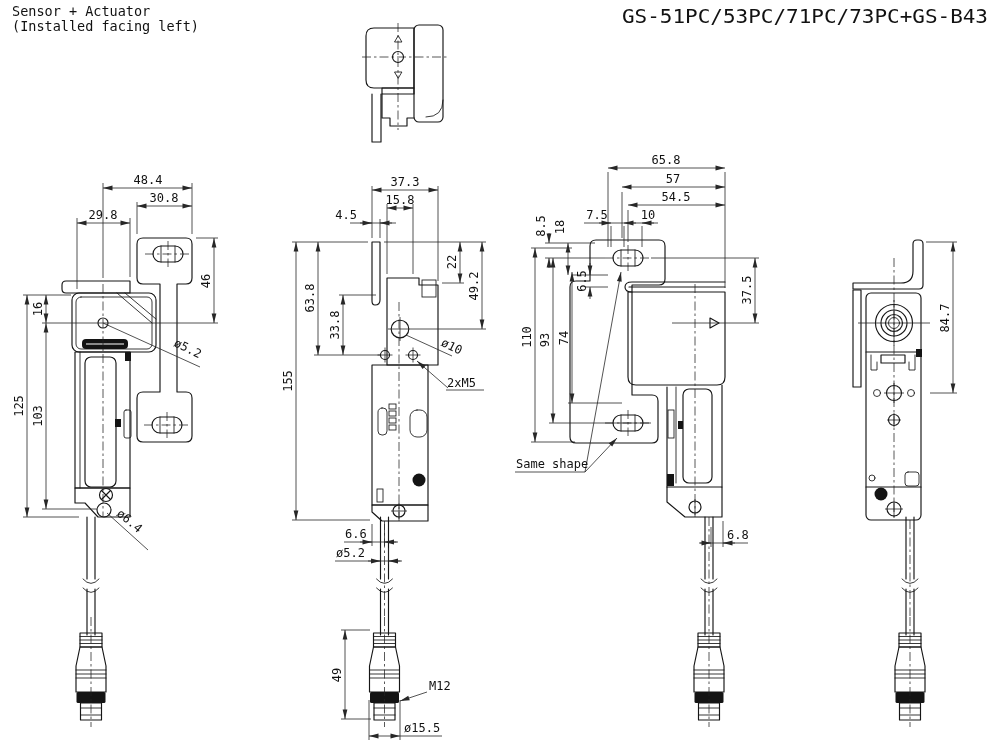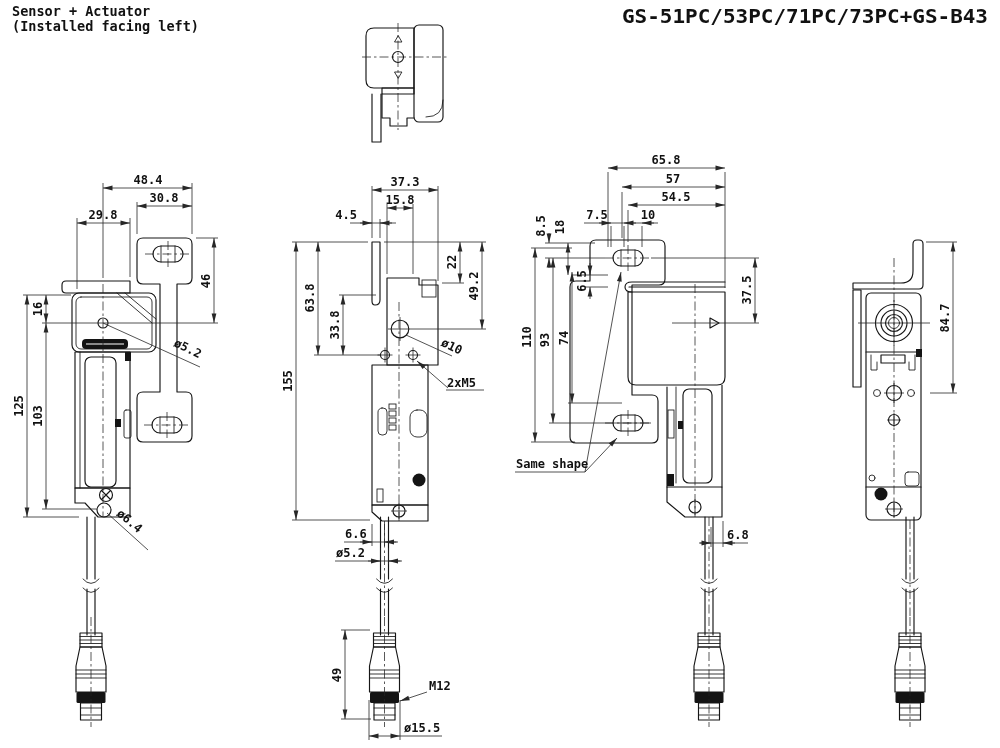--- a/index.html
+++ b/index.html
@@ -1,16 +1,16 @@
 <!DOCTYPE html>
 <html><head>
 <meta charset="utf-8">
 <style>
   html,body{margin:0;padding:0;background:#fff;}
-  .canvas{width:1000px;height:748px;background:#fff;position:relative;font-weight:bold;}
+  .canvas{width:1000px;height:748px;background:#fff;position:relative;}
   svg{display:block;}
   svg text{font-family:"DejaVu Sans Mono","Liberation Mono",monospace;fill:#111;}
   .dt{font-size:12px;text-anchor:middle;}
   .ts{text-anchor:start;}
   .te{text-anchor:end;}
   .nt{font-size:13.5px;text-anchor:start;}
   .ttl{font-size:20px;text-anchor:start;}
   .g{stroke:#161616;stroke-width:1.15;fill:none;stroke-linecap:round;stroke-linejoin:round;}
   .g2{stroke:#161616;stroke-width:.85;fill:none;stroke-linecap:round;}
   .fl{fill:#141414;stroke:none;}

